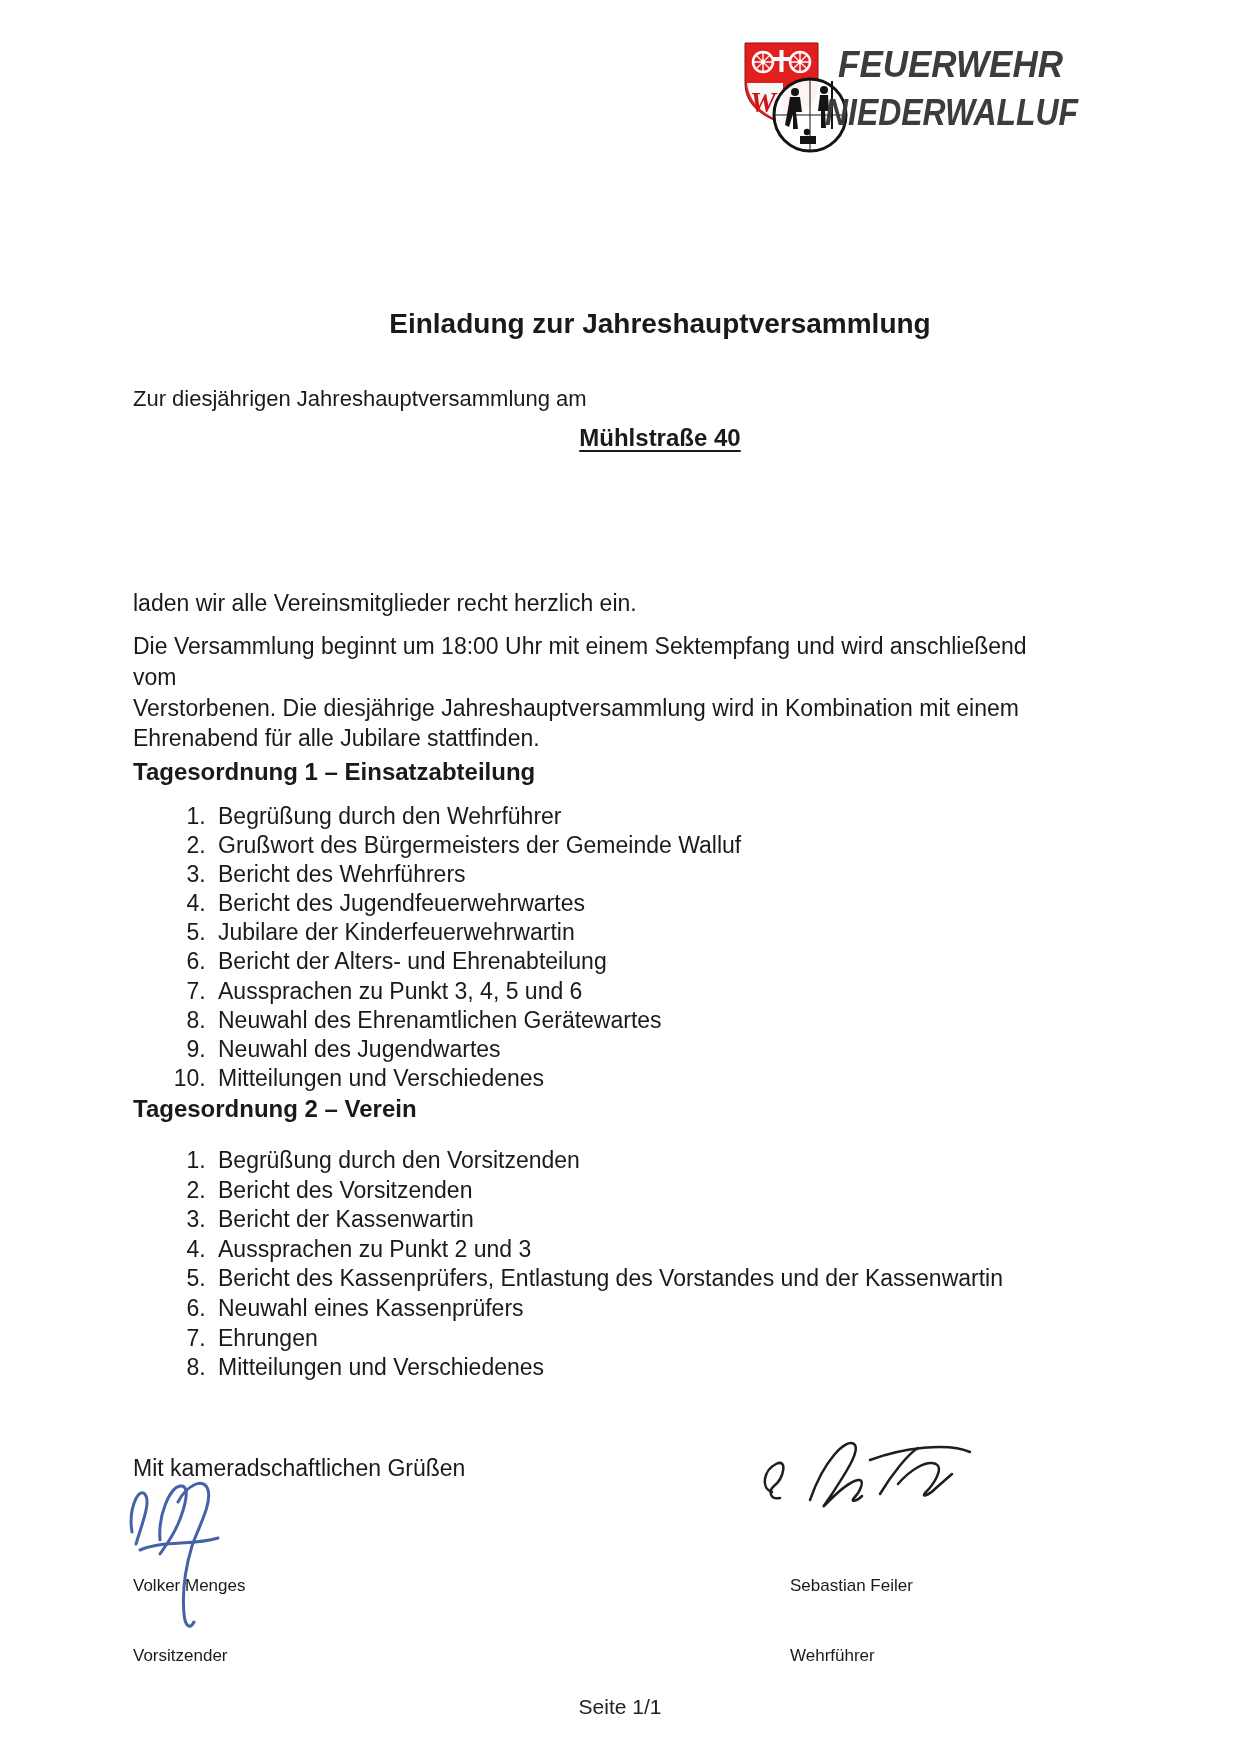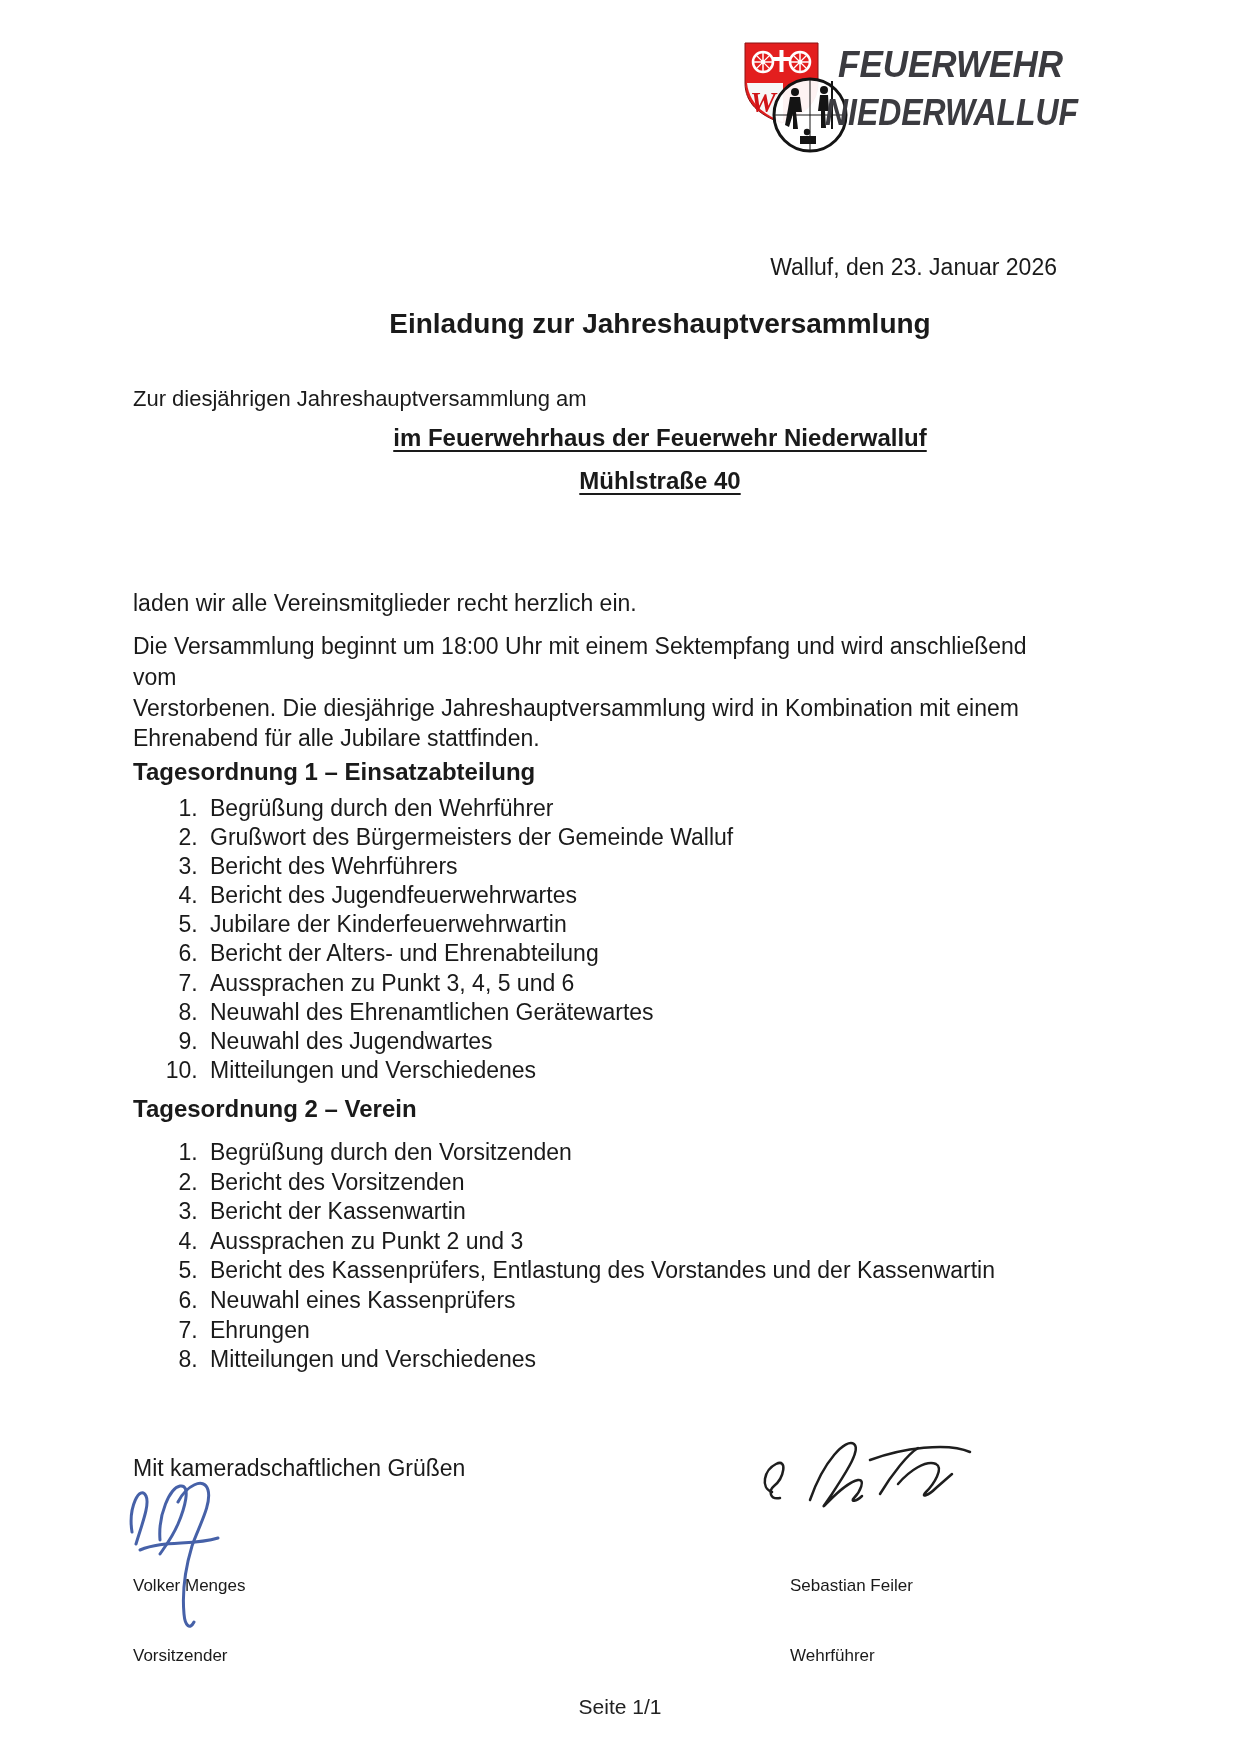--- a/index.html
+++ b/index.html
@@ -28,21 +28,21 @@
   .event-block { left:133px; top:424px; width:1054px; text-align:center; }
   .event-line { font-size:24px; font-weight:bold; line-height:28px;
                 margin-bottom:15px; text-decoration:underline;
                 text-decoration-thickness:2px; text-underline-offset:4px; }
   .invite { left:133px; top:590px; font-size:23px; }
   .paragraph { left:133px; top:631px; width:940px; font-size:23px;
                line-height:30.8px; }
   .agenda-heading { font-size:24px; font-weight:bold; }
   .agenda1-heading { left:133px; top:758px; }
   .agenda2-heading { left:133px; top:1095px; }
-  ol.agenda { margin:4px; padding:0 0 0 67px; }
+  ol.agenda { margin:12px; padding:0 0 0 67px; }
   ol.agenda li { font-size:23px; padding-left:6px; }
   .agenda1-list { left:133px; top:790px; width:900px; }
   .agenda1-list li { line-height:29.1px; }
   .agenda2-list { left:133px; top:1134px; width:940px; }
   .agenda2-list li { line-height:29.6px; }
   .closing { left:133px; top:1455px; font-size:23px; }
   .sig-name { font-size:17px; line-height:28px;margin-top:42px; }
   .name-left { left:133px; top:1530px; }
   .name-right { left:790px; top:1530px; }
   .sig-svg { pointer-events:none; }
@@ -95,28 +95,26 @@
       <line x1="137" y1="46" x2="137" y2="94" stroke="#141414" stroke-width="2"></line>
 
       <circle cx="112" cy="97" r="3.2" fill="#141414"></circle>
       <path d="M105,101 L121,101 L121,109 L105,109 Z" fill="#141414"></path>
     </g>
 
     <text class="logo-text" x="143" y="42" font-size="36" textLength="225" lengthAdjust="spacingAndGlyphs">FEUERWEHR</text>
     <text class="logo-text" x="130" y="90" font-size="36" textLength="253" lengthAdjust="spacingAndGlyphs">NIEDERWALLUF</text>
   </svg>
 
-  <div class="abs date-line">Walluf, den 23. Januar 2026</div>
 
   <div class="abs title">Einladung zur Jahreshauptversammlung</div>
 
   <div class="abs intro">Zur diesjährigen Jahreshauptversammlung am</div>
 
   <div class="abs event-block">
-    <div class="event-line">im Feuerwehrhaus der Feuerwehr Niederwalluf</div>
     <div class="event-line">Mühlstraße 40</div>
   </div>
 
   <div class="abs invite">laden wir alle Vereinsmitglieder recht herzlich ein.</div>
 
   <div class="abs paragraph">
     <div>Die Versammlung beginnt um 18:00 Uhr mit einem Sektempfang und wird anschließend vom</div>
     <div>Verstorbenen. Die diesjährige Jahreshauptversammlung wird in Kombination mit einem</div>
     <div>Ehrenabend für alle Jubilare stattfinden.</div>
   </div>

